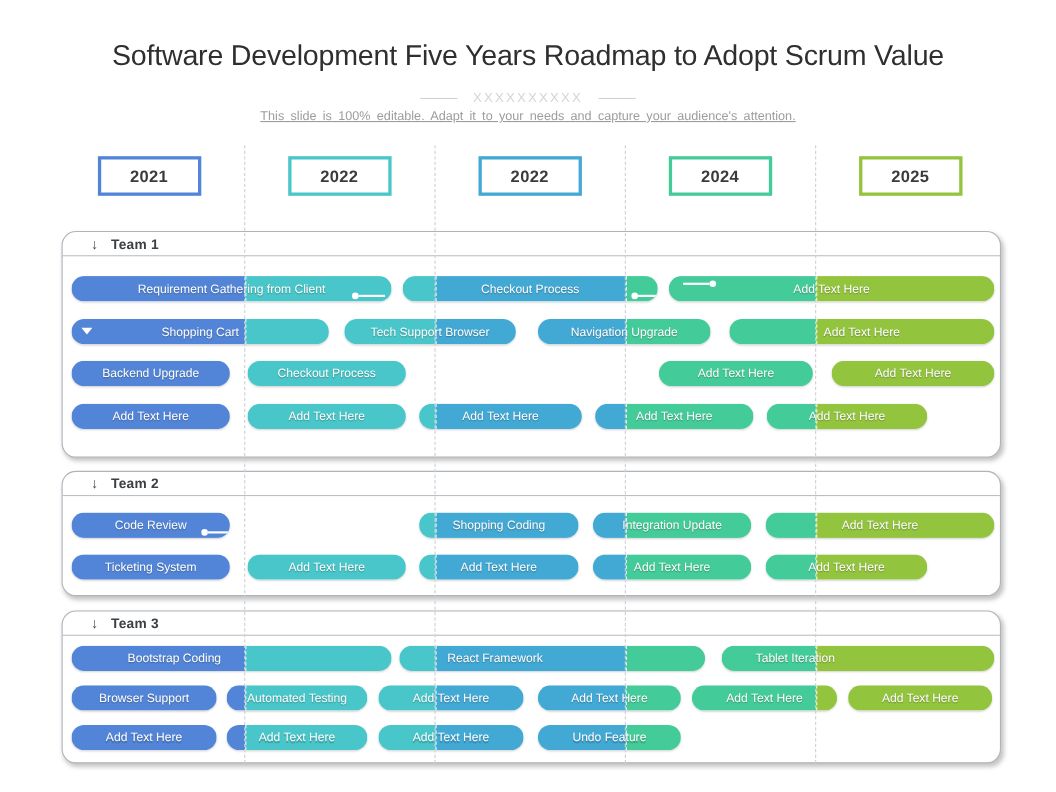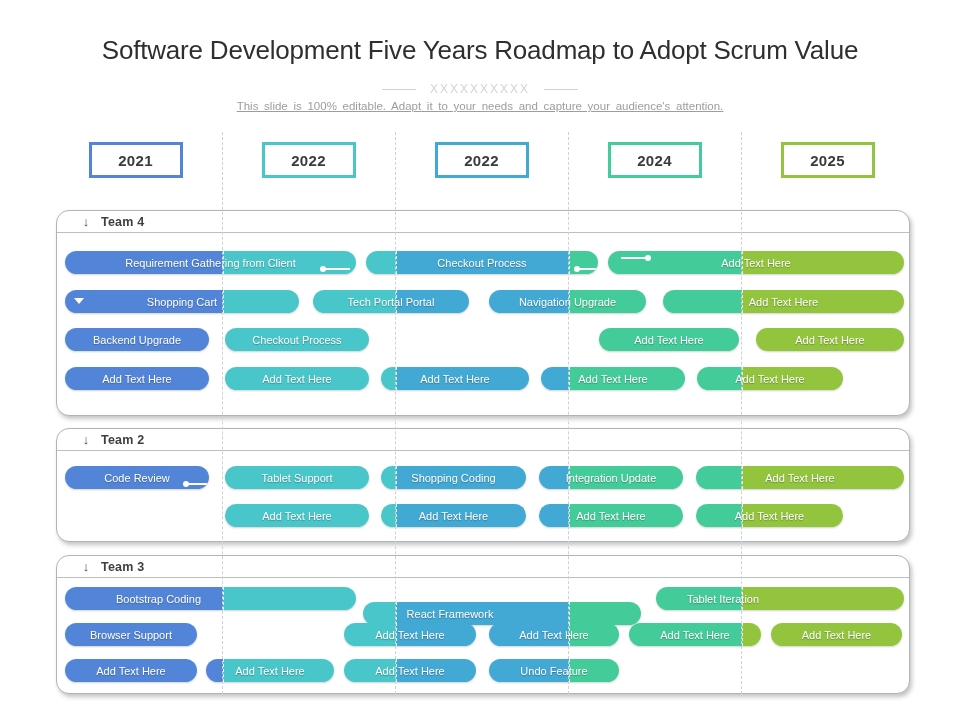--- a/index.html
+++ b/index.html
@@ -98,21 +98,21 @@
         <div class="year-label">2024</div>
       </div>
       <div class="year-box" style="left: 780.5px; border-color: rgb(147, 196, 61);">
         <div class="year-label">2025</div>
       </div>
     </div>
   <div id="panels">
       <div class="panel" style="top: 206px; height: 204px;">
         <div class="panel-header">
           <div class="down-arrow">↓</div>
-          <div class="team-label">Team 4</div>
+          <div class="team-label">Team 1</div>
         </div>
         <div class="pill" style="left: 8px; top: 40px; width: 291px;">
           <div class="seg" style="width: 158px; background: rgb(82, 133, 216);"></div>
           <div class="seg" style="width: 133px; background: rgb(73, 198, 201);"></div>
           <div class="pill-label">Requirement Gathering from Client</div>
           <div class="marker" style="left: 255px; top: 15px;">
             <div class="marker-dot"></div>
             <div class="marker-line"></div>
           </div>
         </div>
@@ -137,21 +137,21 @@
         </div>
         <div class="pill" style="left: 8px; top: 79px; width: 234px;">
           <div class="seg" style="width: 158px; background: rgb(82, 133, 216);"></div>
           <div class="seg" style="width: 76px; background: rgb(73, 198, 201);"></div>
           <div class="pill-label">Shopping Cart</div>
           <div class="tri-icon"></div>
         </div>
         <div class="pill" style="left: 256px; top: 79px; width: 156px;">
           <div class="seg" style="width: 83px; background: rgb(73, 198, 201);"></div>
           <div class="seg" style="width: 73px; background: rgb(66, 168, 212);"></div>
-          <div class="pill-label">Tech Portal Portal</div>
+          <div class="pill-label">Tech Support Browser</div>
         </div>
         <div class="pill" style="left: 432px; top: 79px; width: 157px;">
           <div class="seg" style="width: 80px; background: rgb(66, 168, 212);"></div>
           <div class="seg" style="width: 77px; background: rgb(68, 203, 154);"></div>
           <div class="pill-label">Navigation Upgrade</div>
         </div>
         <div class="pill" style="left: 606px; top: 79px; width: 241px;">
           <div class="seg" style="width: 79px; background: rgb(68, 203, 154);"></div>
           <div class="seg" style="width: 162px; background: rgb(147, 196, 61);"></div>
           <div class="pill-label">Add Text Here</div>
@@ -202,39 +202,39 @@
           <div class="team-label">Team 2</div>
         </div>
         <div class="pill" style="left: 8px; top: 37px; width: 144px;">
           <div class="seg" style="width: 144px; background: rgb(82, 133, 216);"></div>
           <div class="pill-label">Code Review</div>
           <div class="marker" style="left: 118px; top: 15px;">
             <div class="marker-dot"></div>
             <div class="marker-line"></div>
           </div>
         </div>
-        <div class="pill" style="left: 168px; top: 37px; width: 144px;">
-          <div class="seg" style="width: 144px; background: rgb(73, 198, 201);"></div>
-          <div class="pill-label">Tablet Support</div>
-        </div>
         <div class="pill" style="left: 324px; top: 37px; width: 145px;">
           <div class="seg" style="width: 15px; background: rgb(73, 198, 201);"></div>
           <div class="seg" style="width: 130px; background: rgb(66, 168, 212);"></div>
           <div class="pill-label">Shopping Coding</div>
         </div>
         <div class="pill" style="left: 482px; top: 37px; width: 144px;">
           <div class="seg" style="width: 30px; background: rgb(66, 168, 212);"></div>
           <div class="seg" style="width: 114px; background: rgb(68, 203, 154);"></div>
           <div class="pill-label">Integration Update</div>
         </div>
         <div class="pill" style="left: 639px; top: 37px; width: 208px;">
           <div class="seg" style="width: 46px; background: rgb(68, 203, 154);"></div>
           <div class="seg" style="width: 162px; background: rgb(147, 196, 61);"></div>
           <div class="pill-label">Add Text Here</div>
         </div>
+        <div class="pill" style="left: 8px; top: 75px; width: 144px;">
+          <div class="seg" style="width: 144px; background: rgb(82, 133, 216);"></div>
+          <div class="pill-label">Ticketing System</div>
+        </div>
         <div class="pill" style="left: 168px; top: 75px; width: 144px;">
           <div class="seg" style="width: 144px; background: rgb(73, 198, 201);"></div>
           <div class="pill-label">Add Text Here</div>
         </div>
         <div class="pill" style="left: 324px; top: 75px; width: 145px;">
           <div class="seg" style="width: 15px; background: rgb(73, 198, 201);"></div>
           <div class="seg" style="width: 130px; background: rgb(66, 168, 212);"></div>
           <div class="pill-label">Add Text Here</div>
         </div>
         <div class="pill" style="left: 482px; top: 75px; width: 144px;">
@@ -251,35 +251,40 @@
       <div class="panel" style="top: 551px; height: 137px;">
         <div class="panel-header">
           <div class="down-arrow">↓</div>
           <div class="team-label">Team 3</div>
         </div>
         <div class="pill" style="left: 8px; top: 31px; width: 291px;">
           <div class="seg" style="width: 158px; background: rgb(82, 133, 216);"></div>
           <div class="seg" style="width: 133px; background: rgb(73, 198, 201);"></div>
           <div class="pill-label" style="transform: translateX(-52px);">Bootstrap Coding</div>
         </div>
-        <div class="pill" style="left: 306px; top: 46px; width: 278px;">
+        <div class="pill" style="left: 306px; top: 31px; width: 278px;">
           <div class="seg" style="width: 33px; background: rgb(73, 198, 201);"></div>
           <div class="seg" style="width: 173px; background: rgb(66, 168, 212);"></div>
           <div class="seg" style="width: 72px; background: rgb(68, 203, 154);"></div>
           <div class="pill-label" style="transform: translateX(-52px);">React Framework</div>
         </div>
         <div class="pill" style="left: 599px; top: 31px; width: 248px;">
           <div class="seg" style="width: 86px; background: rgb(68, 203, 154);"></div>
           <div class="seg" style="width: 162px; background: rgb(147, 196, 61);"></div>
           <div class="pill-label" style="transform: translateX(-57px);">Tablet Iteration</div>
         </div>
         <div class="pill" style="left: 8px; top: 67px; width: 132px;">
           <div class="seg" style="width: 132px; background: rgb(82, 133, 216);"></div>
           <div class="pill-label">Browser Support</div>
         </div>
+        <div class="pill" style="left: 149px; top: 67px; width: 128px;">
+          <div class="seg" style="width: 17px; background: rgb(82, 133, 216);"></div>
+          <div class="seg" style="width: 111px; background: rgb(73, 198, 201);"></div>
+          <div class="pill-label">Automated Testing</div>
+        </div>
         <div class="pill" style="left: 287px; top: 67px; width: 132px;">
           <div class="seg" style="width: 52px; background: rgb(73, 198, 201);"></div>
           <div class="seg" style="width: 80px; background: rgb(66, 168, 212);"></div>
           <div class="pill-label">Add Text Here</div>
         </div>
         <div class="pill" style="left: 432px; top: 67px; width: 130px;">
           <div class="seg" style="width: 80px; background: rgb(66, 168, 212);"></div>
           <div class="seg" style="width: 50px; background: rgb(68, 203, 154);"></div>
           <div class="pill-label">Add Text Here</div>
         </div>

